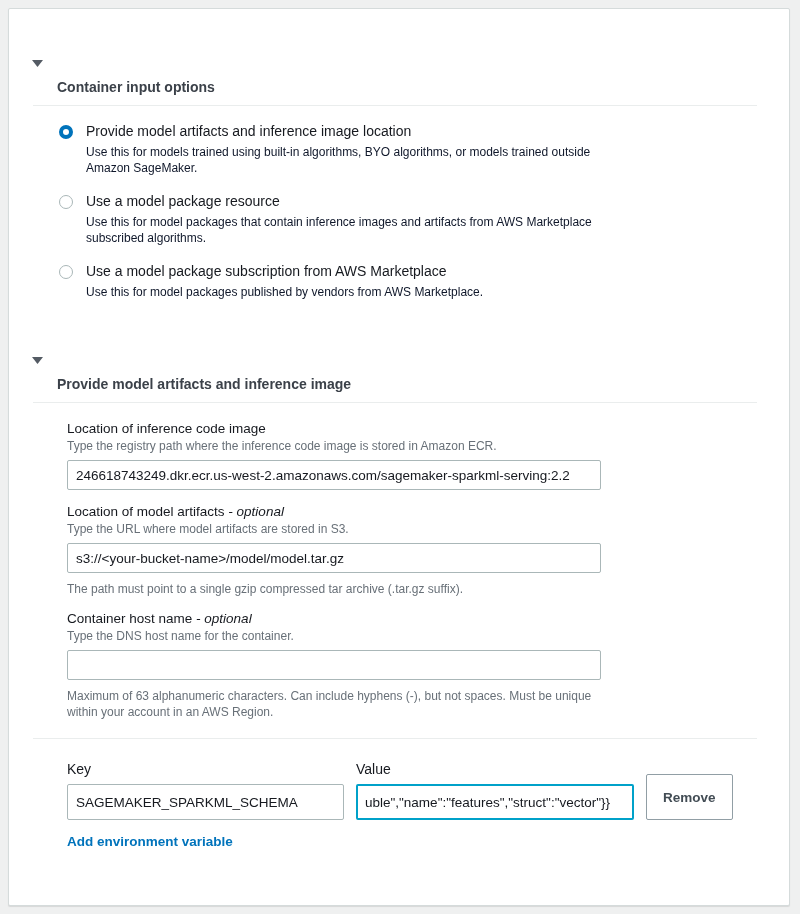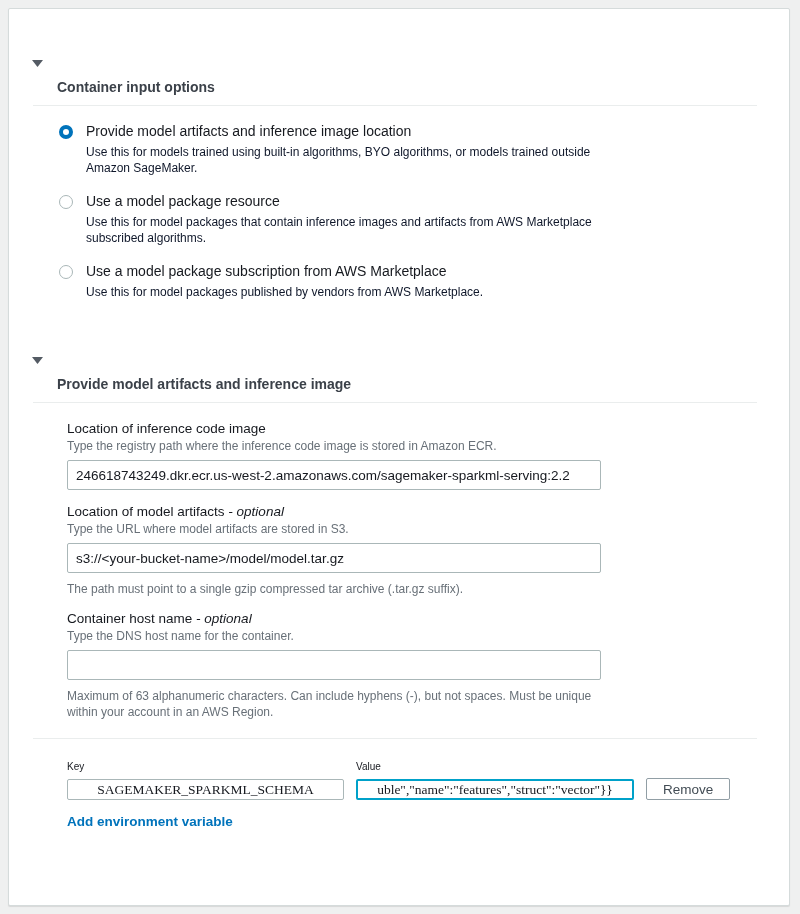--- a/index.html
+++ b/index.html
@@ -139,50 +139,49 @@
   }
   .text-input::placeholder { color: #9aa3a8; }
 
   
   .env-area { padding: 22px 0 0 38px; }
   .env-row { display: flex; align-items: flex-end; }
   .env-col { display: flex; flex-direction: column; }
   .env-col.key { width: 277px; margin-right: 12px; }
   .env-col.value { width: 278px; margin-right: 12px; }
   .env-head {
-    font-size: 10px;
+    font-size: 14px;
     color: #16191f;
     margin-bottom: 7px;
   }
   .env-input {
     width: 100%;
-    height: 21px;
+    height: 36px;
     border: 1px solid #aab7b8;
     border-radius: 2px;
     background: #ffffff;
-    font-family: Liberation Serif, serif;
+    font-family: Liberation Sans, sans-serif;
     font-size: 13.5px;
     color: #16191f;
     padding: 0 8px;
     outline: none;
-    text-align: center;
   }
   .env-input.focused {
     border: 2px solid #00a1c9;
     padding: 0 7px;
   }
   .btn-remove {
-    height: 22px;
+    height: 46px;
     padding: 0 16px;
     background: #ffffff;
     border: 1px solid #919ea5;
     border-radius: 2px;
     font-family: "Liberation Sans", sans-serif;
     font-size: 13.5px;
-    font-weight: normal;
+    font-weight: bold;
     color: #424c54;
     cursor: pointer;
   }
   .link-add {
     display: inline-block;
     margin-top: 14px;
     font-size: 13.5px;
     font-weight: bold;
     color: #0073bb;
     cursor: pointer;

